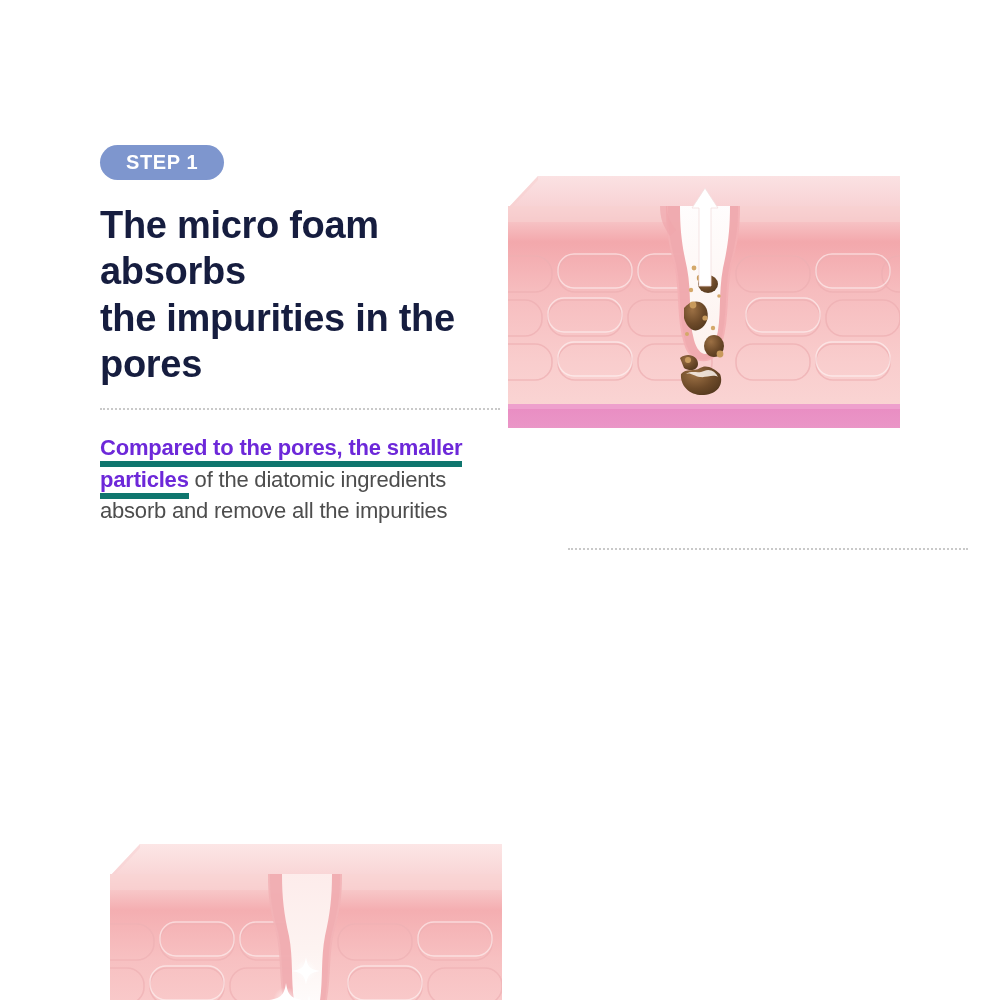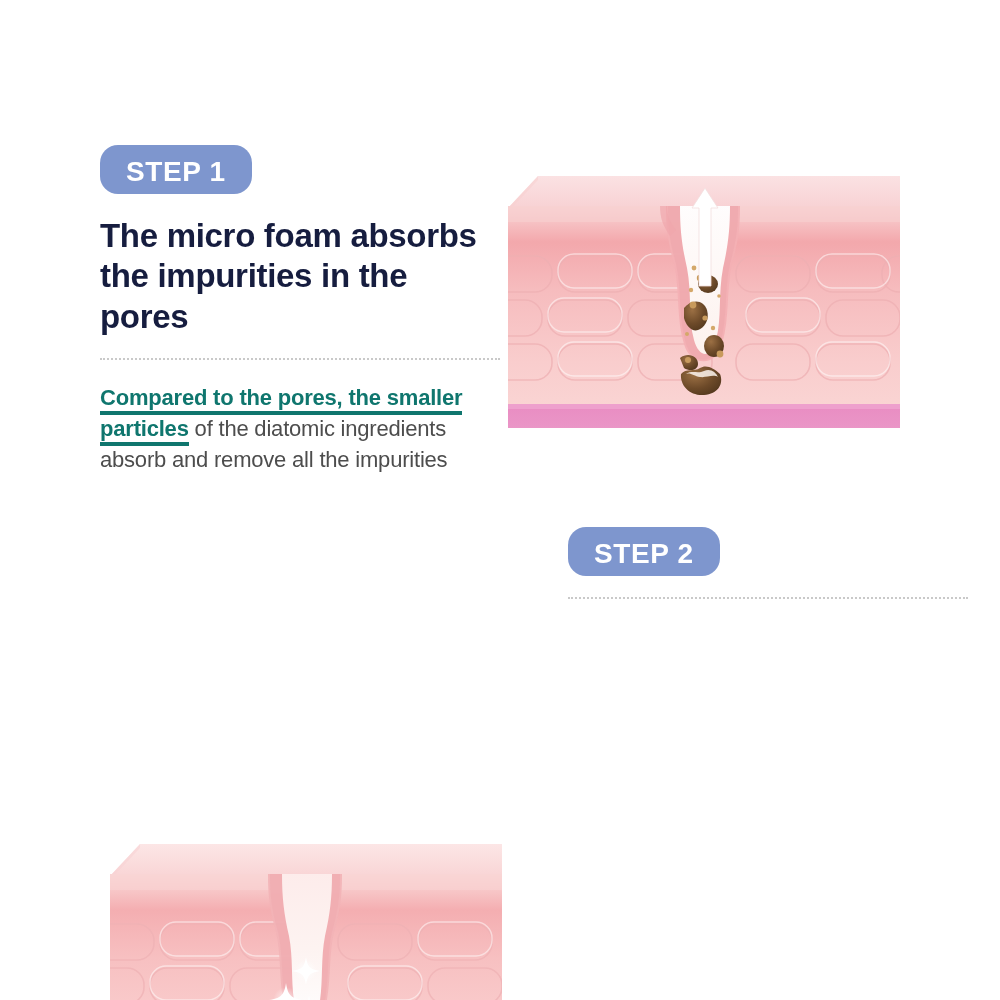--- a/index.html
+++ b/index.html
@@ -24,32 +24,32 @@
 
   
   .block { position: absolute; }
 
   
   .step-badge {
     display: inline-block;
     background: #7e96ce;
     color: #ffffff;
     border-radius: 18px;
-    padding: 13px 26px 8px 26px;
-    font-size: 28px;
+    padding: 7px 26px 8px 26px;
+    font-size: 20px;
     font-weight: 700;
     letter-spacing: 0.6px;
     line-height: 1;
     white-space: nowrap;
   }
 
   
   .headline {
     color: #161d3f;
-    font-size: 33px;
+    font-size: 38px;
     font-weight: 700;
     line-height: 1.22;
     letter-spacing: -0.3px;
     margin: 22px 0 0 0;
     white-space: pre-line;
   }
 
   
   .dot-rule {
     height: 0;
@@ -59,23 +59,23 @@
 
   
   .body-copy {
     margin: 22px 0 0 0;
     font-size: 22px;
     line-height: 1.42;
     color: #4d4d4d;
     letter-spacing: -0.2px;
   }
   .body-copy .em {
-    color: #0f766e;
+    color: #6d28d9;
     font-weight: 700;
-    border-bottom: 4px solid #0f766e;
+    border-bottom: 6px solid #0f766e;
     padding-bottom: 1px;
   }
 
   
   .skin {
     position: relative;
     overflow: hidden;
   }
   .skin svg { display: block; width: 100%; height: 100%; }
 
@@ -220,21 +220,20 @@
         </g>
 
         <rect x="0" y="236" width="392" height="24" fill="url(#g1-base)"></rect>
         <rect x="0" y="236" width="392" height="5" fill="#f0a8d1" opacity="0.7"></rect>
         <polygon points="0,236 0,260 -4,258 -4,238" fill="#de7cb6"></polygon>
       </g>
     </svg>
   </div>
 
   <div class="block" id="step2-text">
-    <div class="step-badge">STEP 2</div>
 
 
     <div class="dot-rule"></div>
 
   </div>
 
   <div class="block skin" id="skin-2">
     <svg viewBox="0 0 392 285" preserveAspectRatio="none">
       <defs>
         <linearGradient id="g2-top" x1="0" y1="0" x2="0" y2="1">

